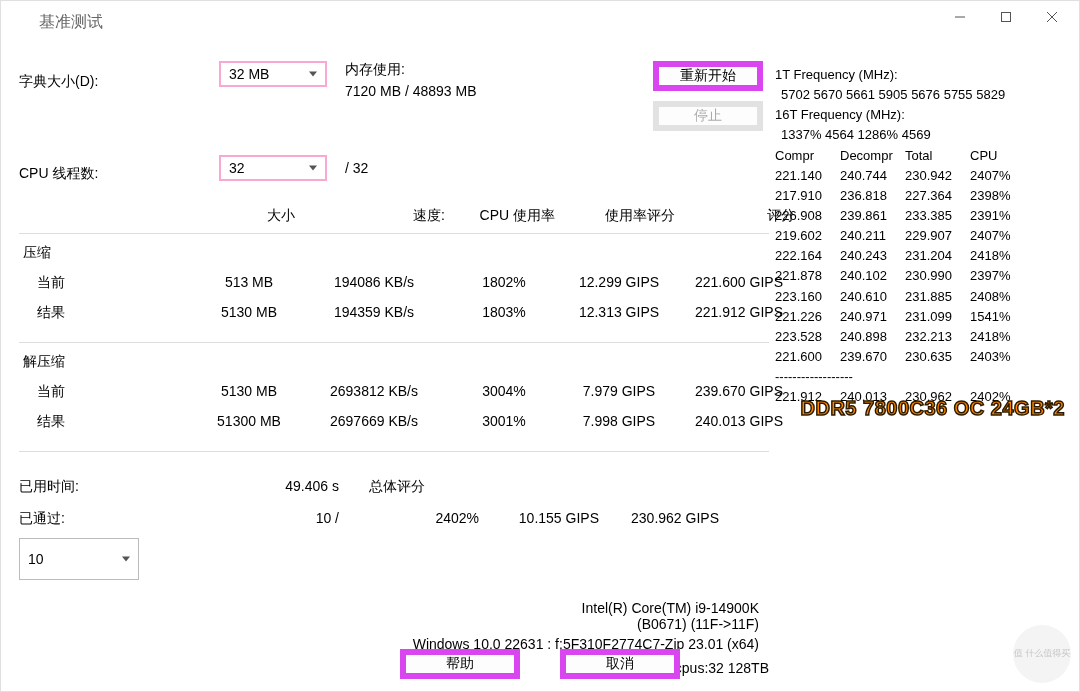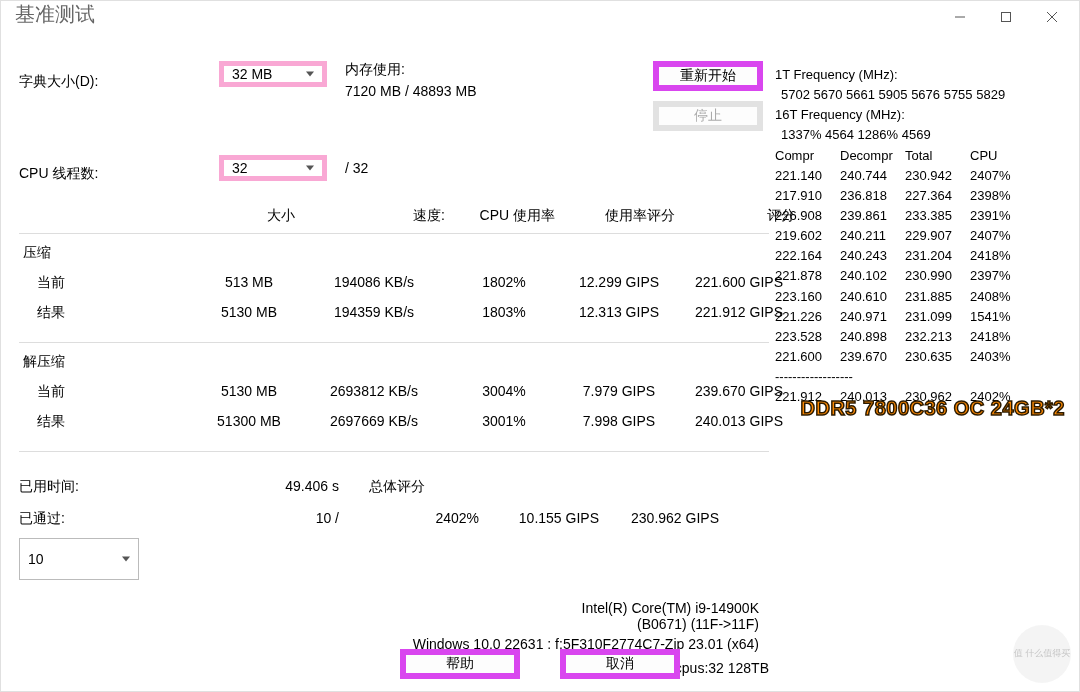--- a/index.html
+++ b/index.html
@@ -1,25 +1,25 @@
 <!DOCTYPE html>
 <html><head>
 <meta charset="utf-8">
 <style>
   * { box-sizing: border-box; font-family: "Microsoft YaHei", "SimSun", sans-serif; }
   body { margin:0; background:#fff; color:#000; font-size:14px; }
   .window { width:1080px; height:692px; position:relative; border:1px solid #e0e0e0; }
-  .titlebar { height:32px; display:flex; align-items:flex-start; padding:0 4px 0 14px; color:#666; font-size:20px; }
+  .titlebar { height:32px; display:flex; align-items:flex-end; padding:0 4px 0 14px; color:#666; font-size:16px;margin-left:24px; }
   .titlebar .spacer { flex:1; }
   .winbtn { width:46px; height:32px; display:flex; align-items:center; justify-content:center; color:#444; }
   .content { position:absolute; top:40px; left:0; right:0; bottom:0; }
   .left-pane { position:absolute; left:18px; top:20px; width:750px; }
   .row1 { display:flex; align-items:flex-start; }
   .lbl { width:200px; padding-top:4px;margin-top:8px; }
-  .combo { width:108px; height:26px; border:5px solid #f9a8d4; display:flex; align-items:center; padding:0 8px; background:#fff; margin-right:18px; position:relative; }
+  .combo { width:108px; height:26px; border:2px solid #f9a8d4; display:flex; align-items:center; padding:0 8px; background:#fff; margin-right:18px; position:relative; }
   .combo::after { content:""; position:absolute; right:8px; top:50%; width:0;height:0; border-left:4px solid transparent; border-right:4px solid transparent; border-top:5px solid #555; transform:translateY(-50%); }
   .memuse { display:flex; flex-direction:column; gap:4px; }
   .btns { margin-left:auto; display:flex; flex-direction:column; gap:10px; padding-right:6px; }
   .btn { width:110px; height:30px; border:6px solid #d946ef; background:#fdfdfd; display:flex; align-items:center; justify-content:center; }
   .btn.disabled { color:#aaa; border-color:#e2e2e2; }
   .row2 { display:flex; align-items:center; margin-top:22px; }
 
   .tbl { margin-top:20px; }
   .thead, .trow { display:grid; grid-template-columns: 180px 100px 150px 110px 120px 120px; }
   .thead div { text-align:right; padding:4px 4px; }

